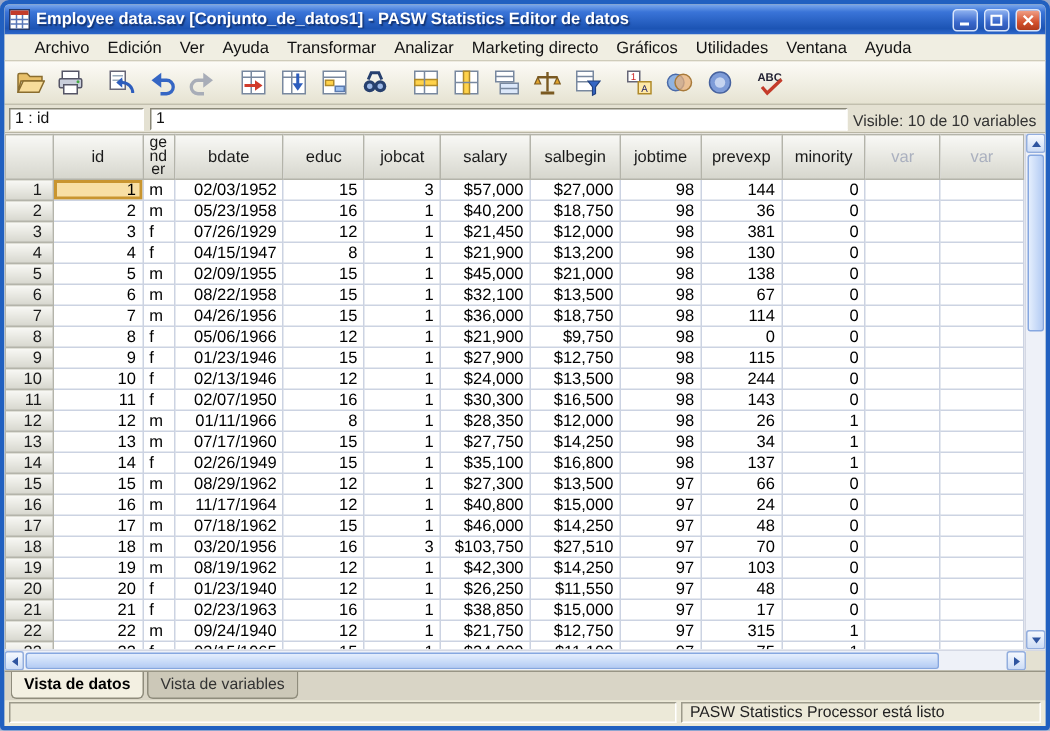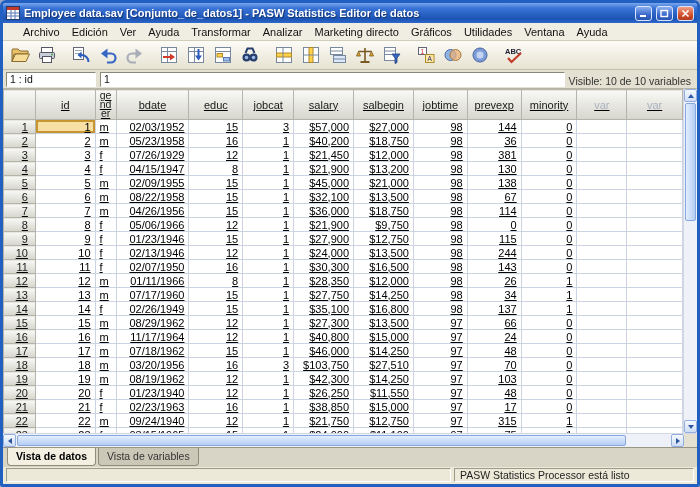--- a/index.html
+++ b/index.html
@@ -29,21 +29,21 @@
   .cellbar { height:19px; flex:0 0 19px; display:flex; align-items:flex-end; gap:4px; background:#e4e1d2;
              border-bottom:1px solid #b8b5a4; padding:1px 3px; }
   .cellref { width:90px; height:15px; background:#fff; border:1px solid; border-color:#8a8878 #fff #fff #8a8878;
              font-size:10.5px; line-height:13px; padding:0 3px; color:#111; }
   .celledit { flex:1; max-width:488px; height:15px; background:#fff; border:1px solid; border-color:#8a8878 #fff #fff #8a8878;
               font-size:10.5px; line-height:13px; padding:0 3px; color:#111; }
   .visible-info { margin-left:auto; font-size:10.5px; color:#333; padding-right:3px; white-space:nowrap; }
   
   .gridzone { flex:1 1 auto; display:flex; flex-direction:column; overflow:hidden; background:#fff; }
   .gridmain { flex:1 1 auto; display:flex; overflow:hidden; }
-  .tablewrap { flex:1 1 auto; overflow:hidden; background:#fff;text-decoration:underline; }
+  .tablewrap { flex:1 1 auto; overflow:hidden; background:#fff; }
   table { border-collapse:collapse; table-layout:fixed; }
   .corner, .varhead, .rowhead {
     background:linear-gradient(180deg,#f8f8f5 0%,#e9e9e3 45%,#d6d6cd 100%);
     border:1px solid #b4b4aa; font-weight:normal; font-size:11px; color:#1a1a1a; }
   .varhead { text-align:center; height:30px; overflow:hidden; }
   .varhead.dim { color:#aab0bf; }
   .varhead.wrap { white-space:normal; word-break:break-all; line-height:9px; font-size:10.5px; padding:0 2px; }
   tr.datarow { height:14px; }
   .rowhead { text-align:right; padding:0 7px 0 2px; height:14px; line-height:12px; }
   .cell { background:#fff; border:1px solid #ccd3e2; font-size:11px; color:#000;

